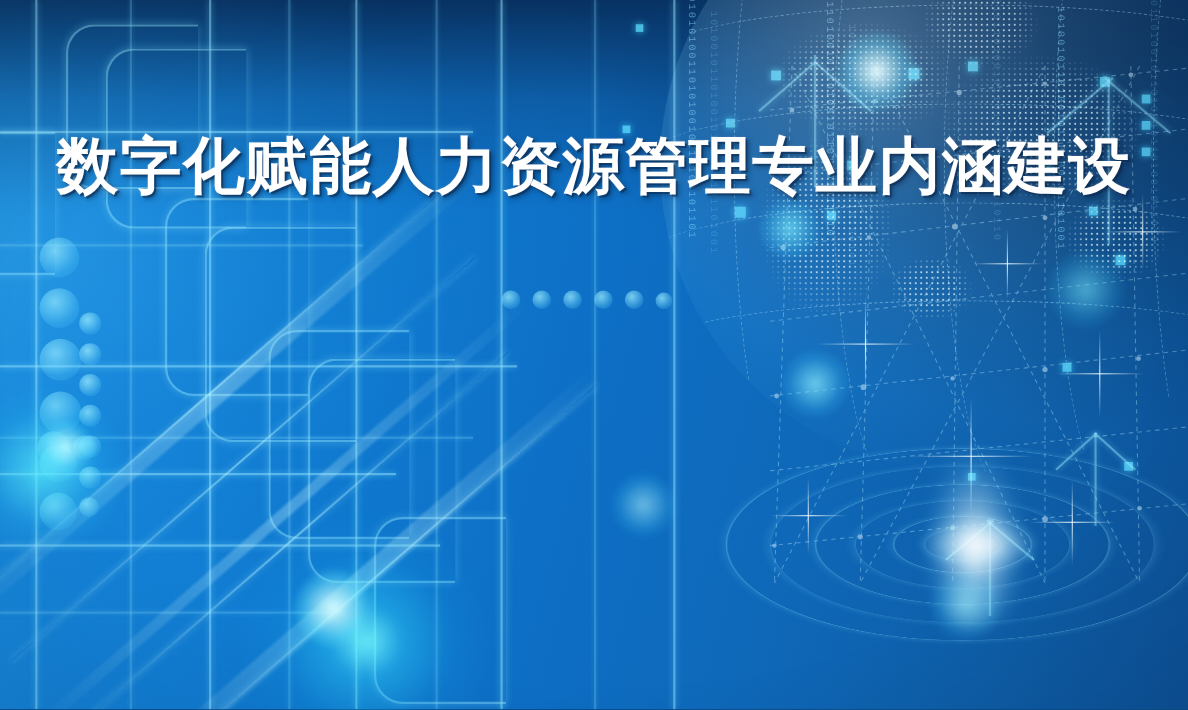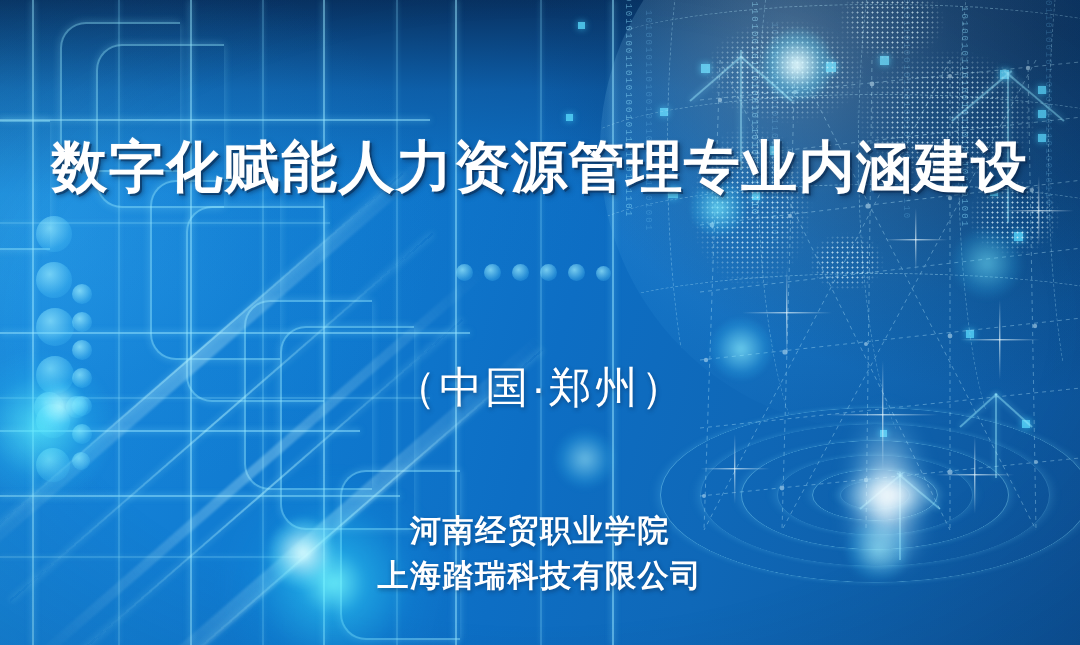--- a/index.html
+++ b/index.html
@@ -187,21 +187,20 @@
     transform:translate(-50%,-50%);
   }
   .spark::before{height:1.4px;}
   .spark::after{width:1.4px;background:linear-gradient(180deg,rgba(255,255,255,0),rgba(235,250,255,0.95),rgba(255,255,255,0));}
 
   
   #content{
     position:absolute;inset:0;
     display:flex;flex-direction:column;align-items:center;
     z-index:40;
-    margin-top:16px;
   }
   .title-line{
     color:#ffffff;
     font-weight:bold;
     text-align:center;
     white-space:nowrap;
     text-shadow:
       2px 2px 0 rgba(10,40,78,0.55),
       3px 3px 5px rgba(6,32,66,0.50),
       0 0 2px rgba(255,255,255,0.25);
@@ -464,21 +463,16 @@
     .spark::before{width:100%;}
     .spark::after{height:100%;}
   </style>
 
   <div class="layer" id="vignette"></div>
 
   <div id="content">
     <div class="title-line" id="title-1">数字化赋能人力资源管理专业内涵建设</div>
 
 
-    <div id="location">（中国·郑州）</div>
-
-    <div id="orgs">
-      <div class="org-line">河南经贸职业学院</div>
-      <div class="org-line">上海踏瑞科技有限公司</div>
-    </div>
+
   </div>
 
 </div>
 
 </body></html>

